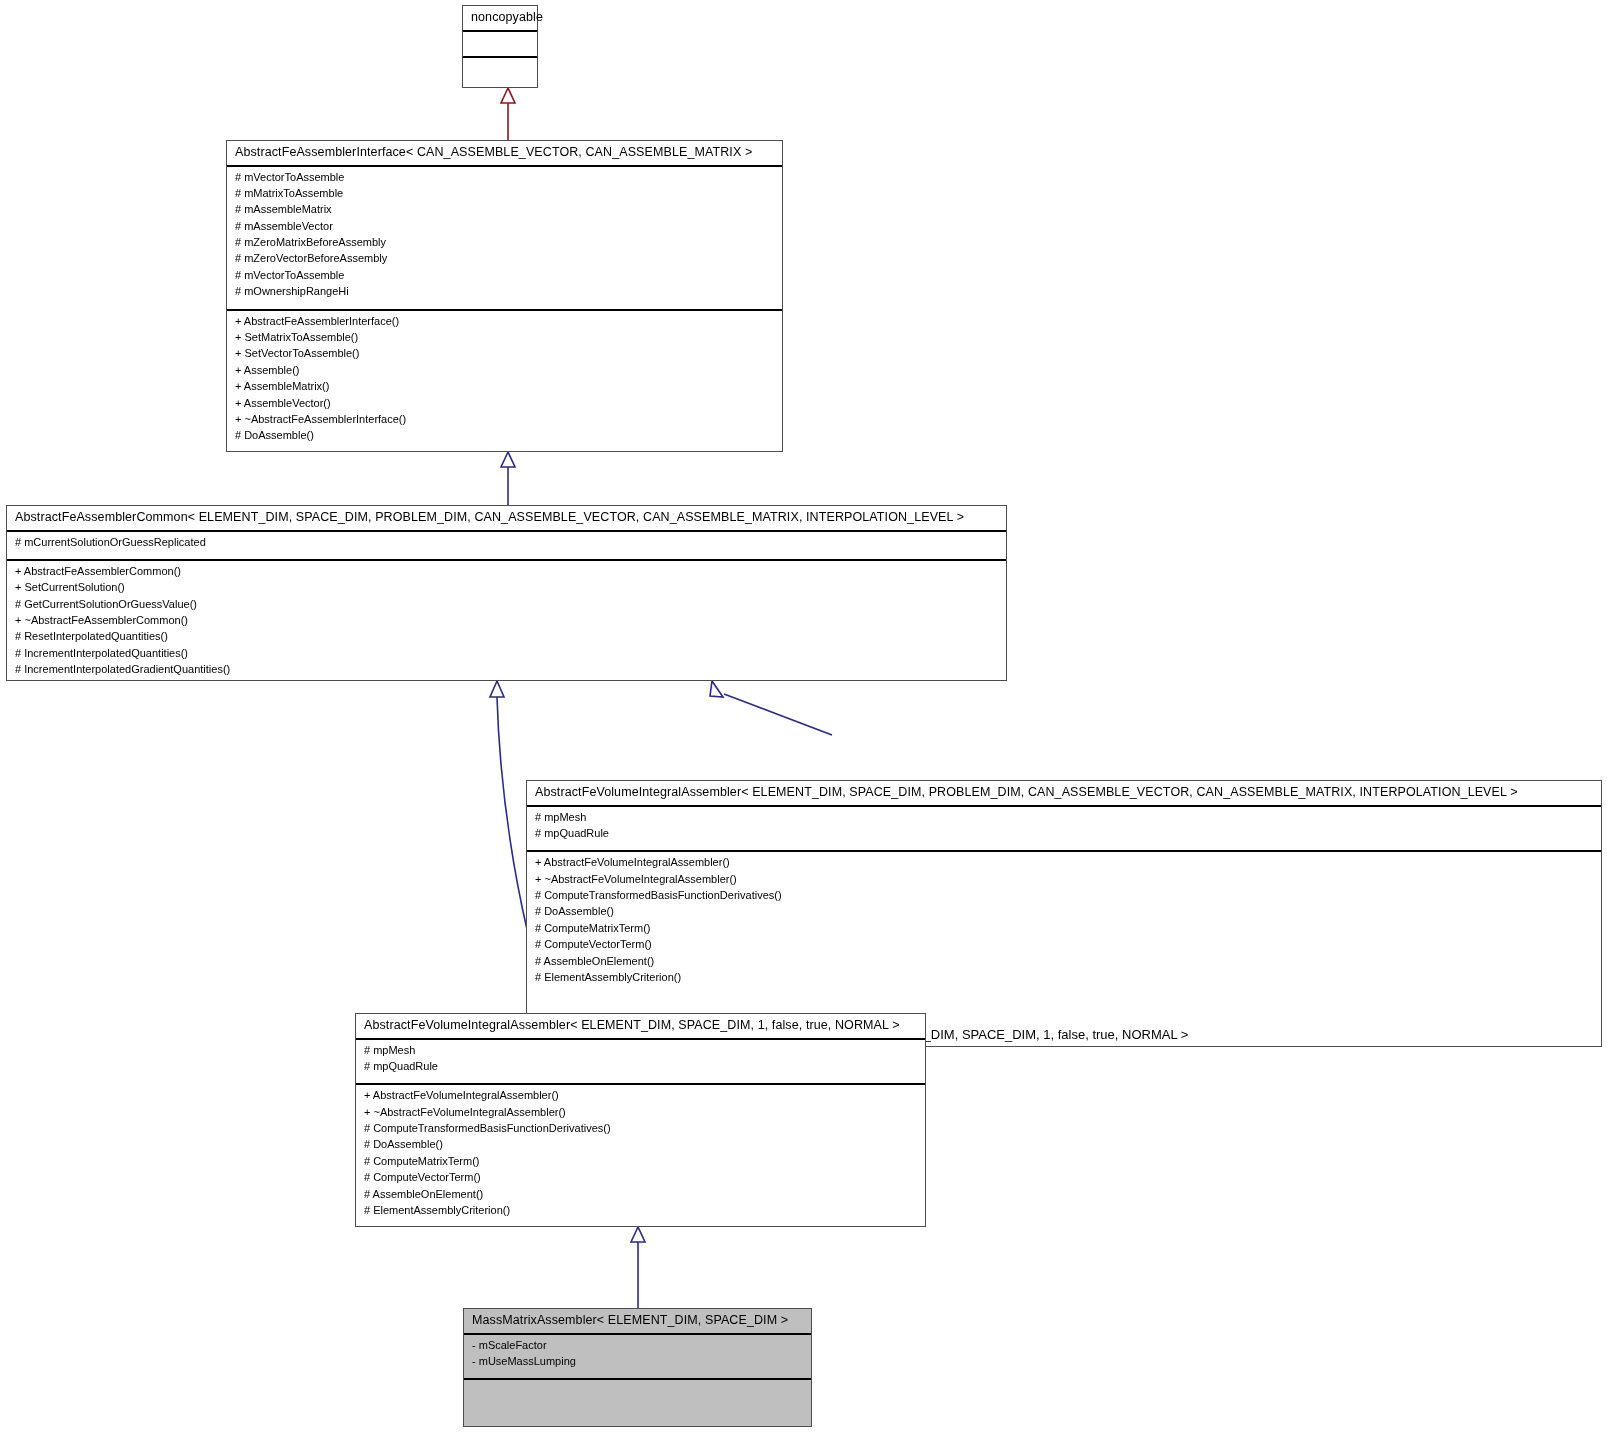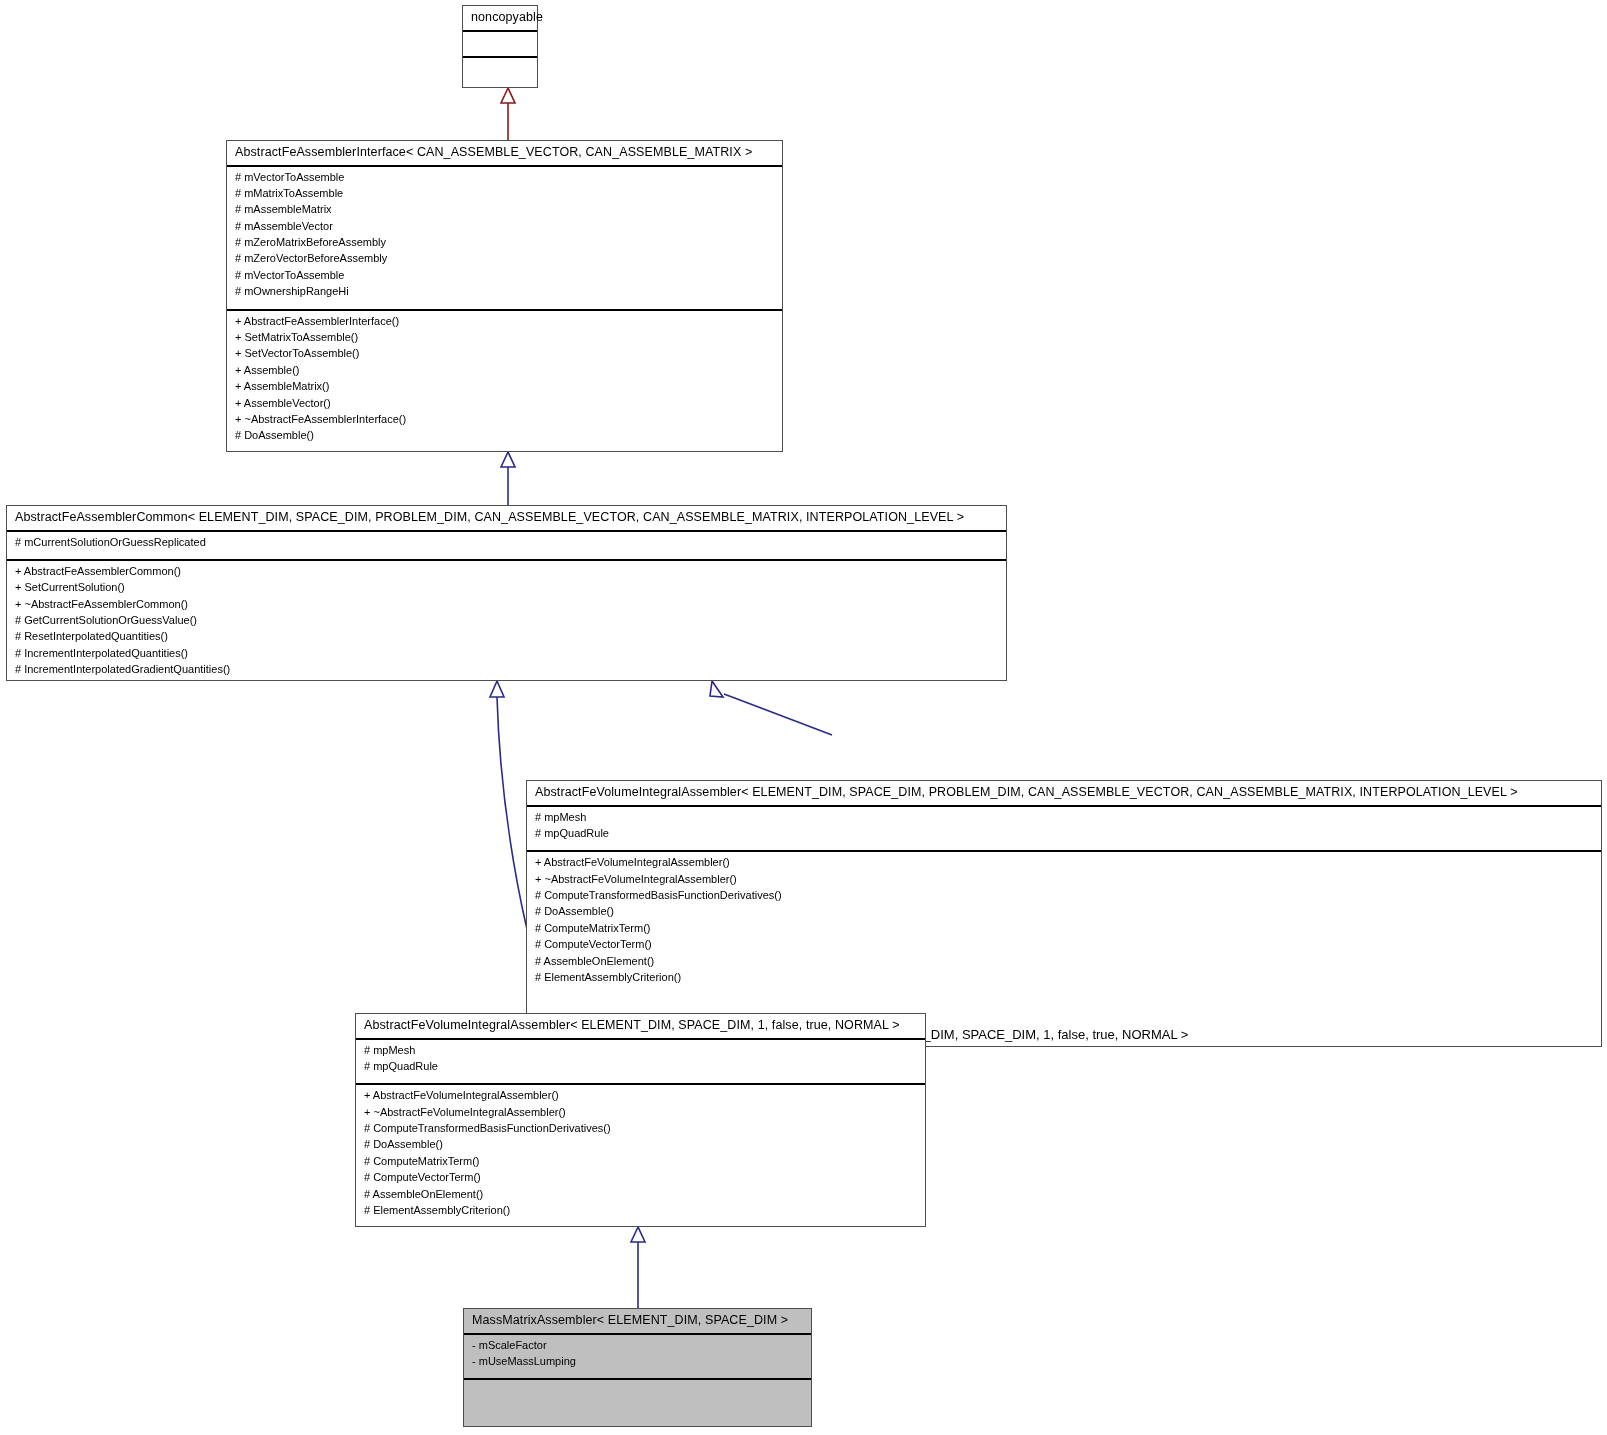--- a/index.html
+++ b/index.html
@@ -144,22 +144,22 @@
   </div>
 
   <div class="umlbox" style="left:6px; top:505px; width:1001px; height:176px;">
     <div class="title-cell">AbstractFeAssemblerCommon&lt; ELEMENT_DIM, SPACE_DIM, PROBLEM_DIM, CAN_ASSEMBLE_VECTOR, CAN_ASSEMBLE_MATRIX, INTERPOLATION_LEVEL &gt;</div>
     <div class="attr-cell">
       <div class="row"># mCurrentSolutionOrGuessReplicated</div>
     </div>
     <div class="meth-cell">
       <div class="row">+ AbstractFeAssemblerCommon()</div>
       <div class="row">+ SetCurrentSolution()</div>
+      <div class="row"># GetCurrentSolutionOrGuessValue()</div>
       <div class="row">+ ~AbstractFeAssemblerCommon()</div>
-      <div class="row"># GetCurrentSolutionOrGuessValue()</div>
       <div class="row"># ResetInterpolatedQuantities()</div>
       <div class="row"># IncrementInterpolatedQuantities()</div>
       <div class="row"># IncrementInterpolatedGradientQuantities()</div>
     </div>
   </div>
 
   <div class="umlbox" style="left:526px; top:735px; width:1076px; height:267px;margin-top:45px;">
     <div class="title-cell">AbstractFeVolumeIntegralAssembler&lt; ELEMENT_DIM, SPACE_DIM, PROBLEM_DIM, CAN_ASSEMBLE_VECTOR, CAN_ASSEMBLE_MATRIX, INTERPOLATION_LEVEL &gt;</div>
     <div class="attr-cell">
       <div class="row"># mpMesh</div>

